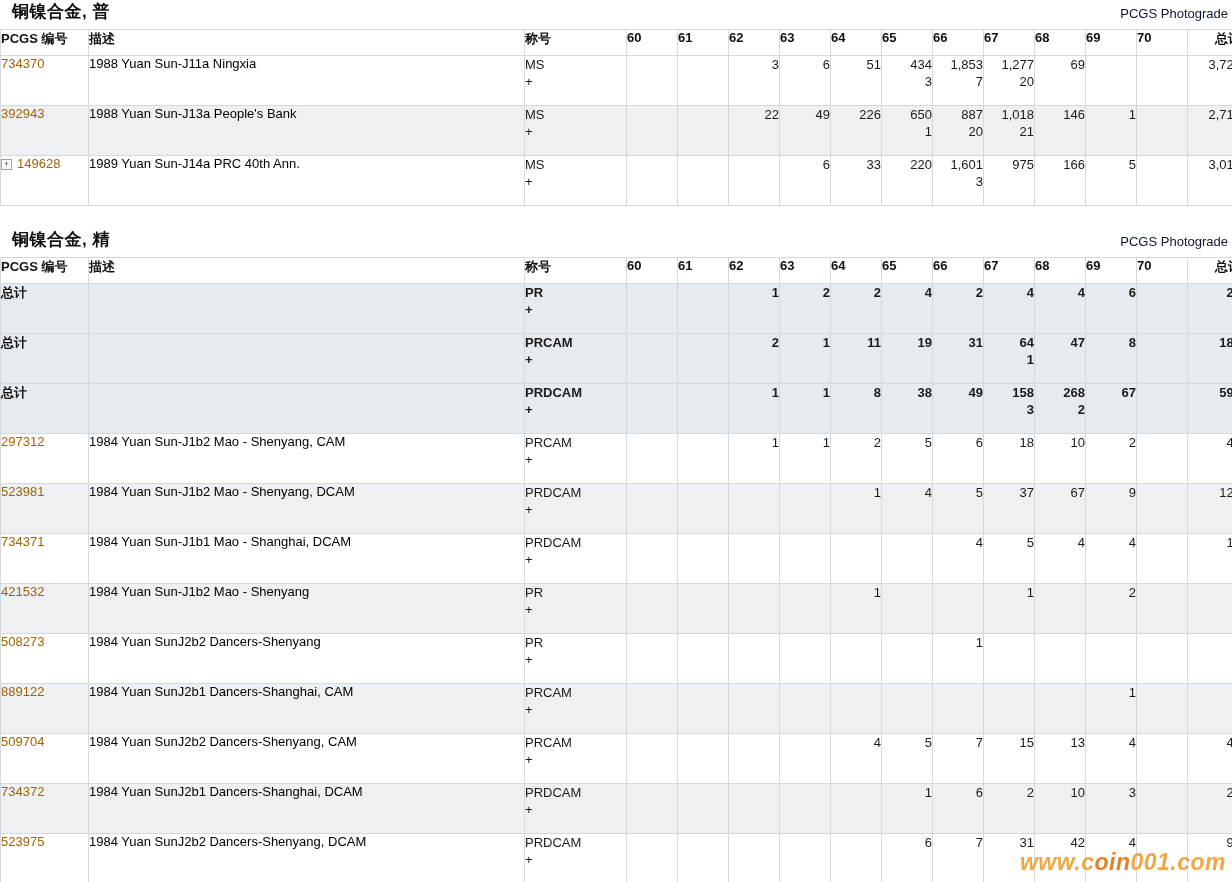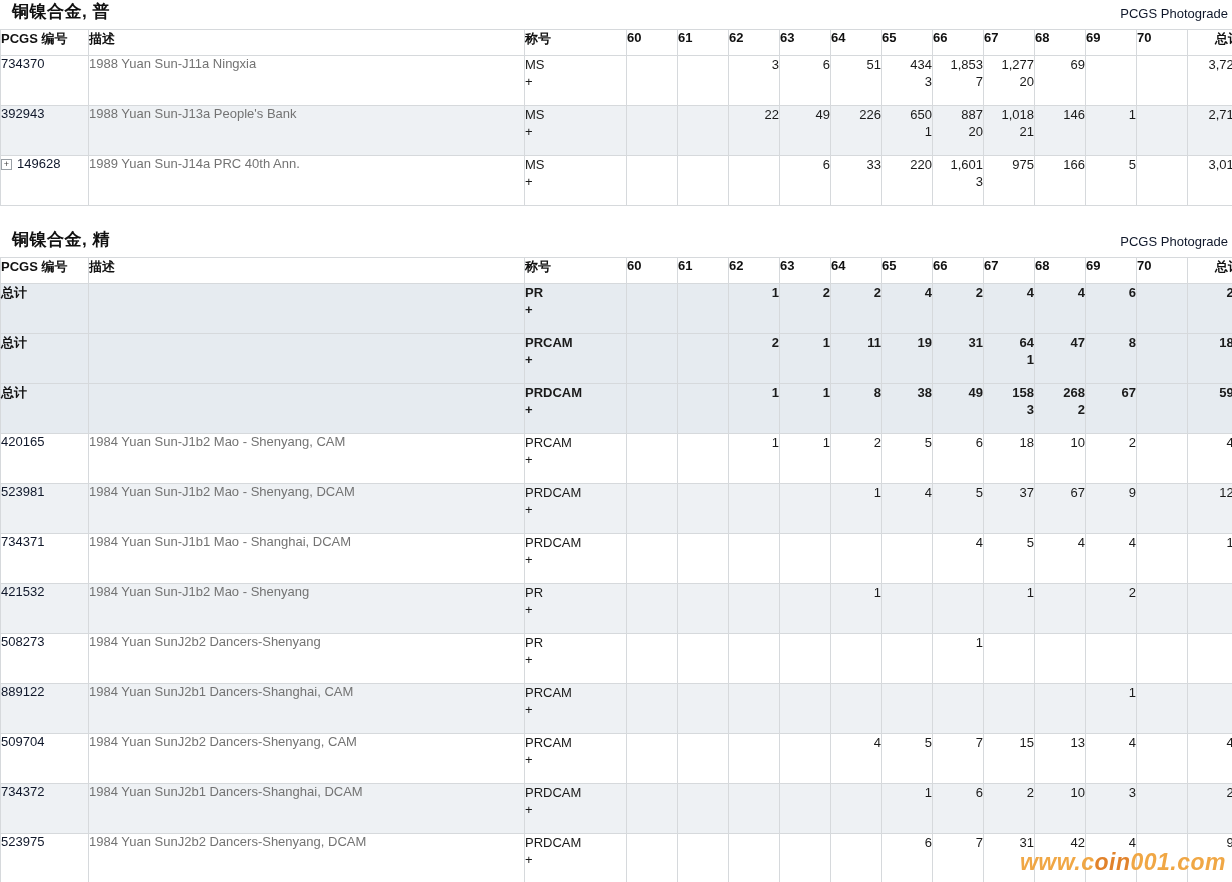--- a/index.html
+++ b/index.html
@@ -76,26 +76,26 @@
     border: 1px solid #9aa0a6;
     line-height: 9px;
     font-size: 9px;
     text-align: center;
     color: #444;
     margin-right: 5px;
     vertical-align: 1px;
     background: #fff;
   }
   td.cell-id a {
-    color: #0f172a;
+    color: #a16207;
     text-decoration: none;
   }
   td.cell-desc {
     padding: 8px 6px 8px 8px;
-    color: #737373;
+    color: #000000;
   }
   td.cell-desig {
     padding: 8px 6px 8px 8px;
     line-height: 17px;
     color: #1a1a1a;
   }
   td.cell-desig .plus { display: block; }
   td.cell-num {
     text-align: right;
     padding: 8px 8px 8px 4px;
@@ -280,21 +280,21 @@
               <td class="cell-num"><span>8</span></td>
               <td class="cell-num"><span>38</span></td>
               <td class="cell-num"><span>49</span></td>
               <td class="cell-num"><span>158</span><span class="sub">3</span></td>
               <td class="cell-num"><span>268</span><span class="sub">2</span></td>
               <td class="cell-num"><span>67</span></td>
               <td class="cell-num"><span></span></td>
               <td class="cell-num"><span>595</span></td>
             </tr>
             <tr class="row-plain">
-              <td class="cell-id"><a href="#">420165</a></td>
+              <td class="cell-id"><a href="#">297312</a></td>
               <td class="cell-desc">1984 Yuan Sun-J1b2 Mao - Shenyang, CAM</td>
               <td class="cell-desig"><span>PRCAM</span><span class="plus">+</span></td>
               <td class="cell-num"><span></span></td>
               <td class="cell-num"><span></span></td>
               <td class="cell-num"><span>1</span></td>
               <td class="cell-num"><span>1</span></td>
               <td class="cell-num"><span>2</span></td>
               <td class="cell-num"><span>5</span></td>
               <td class="cell-num"><span>6</span></td>
               <td class="cell-num"><span>18</span></td>

